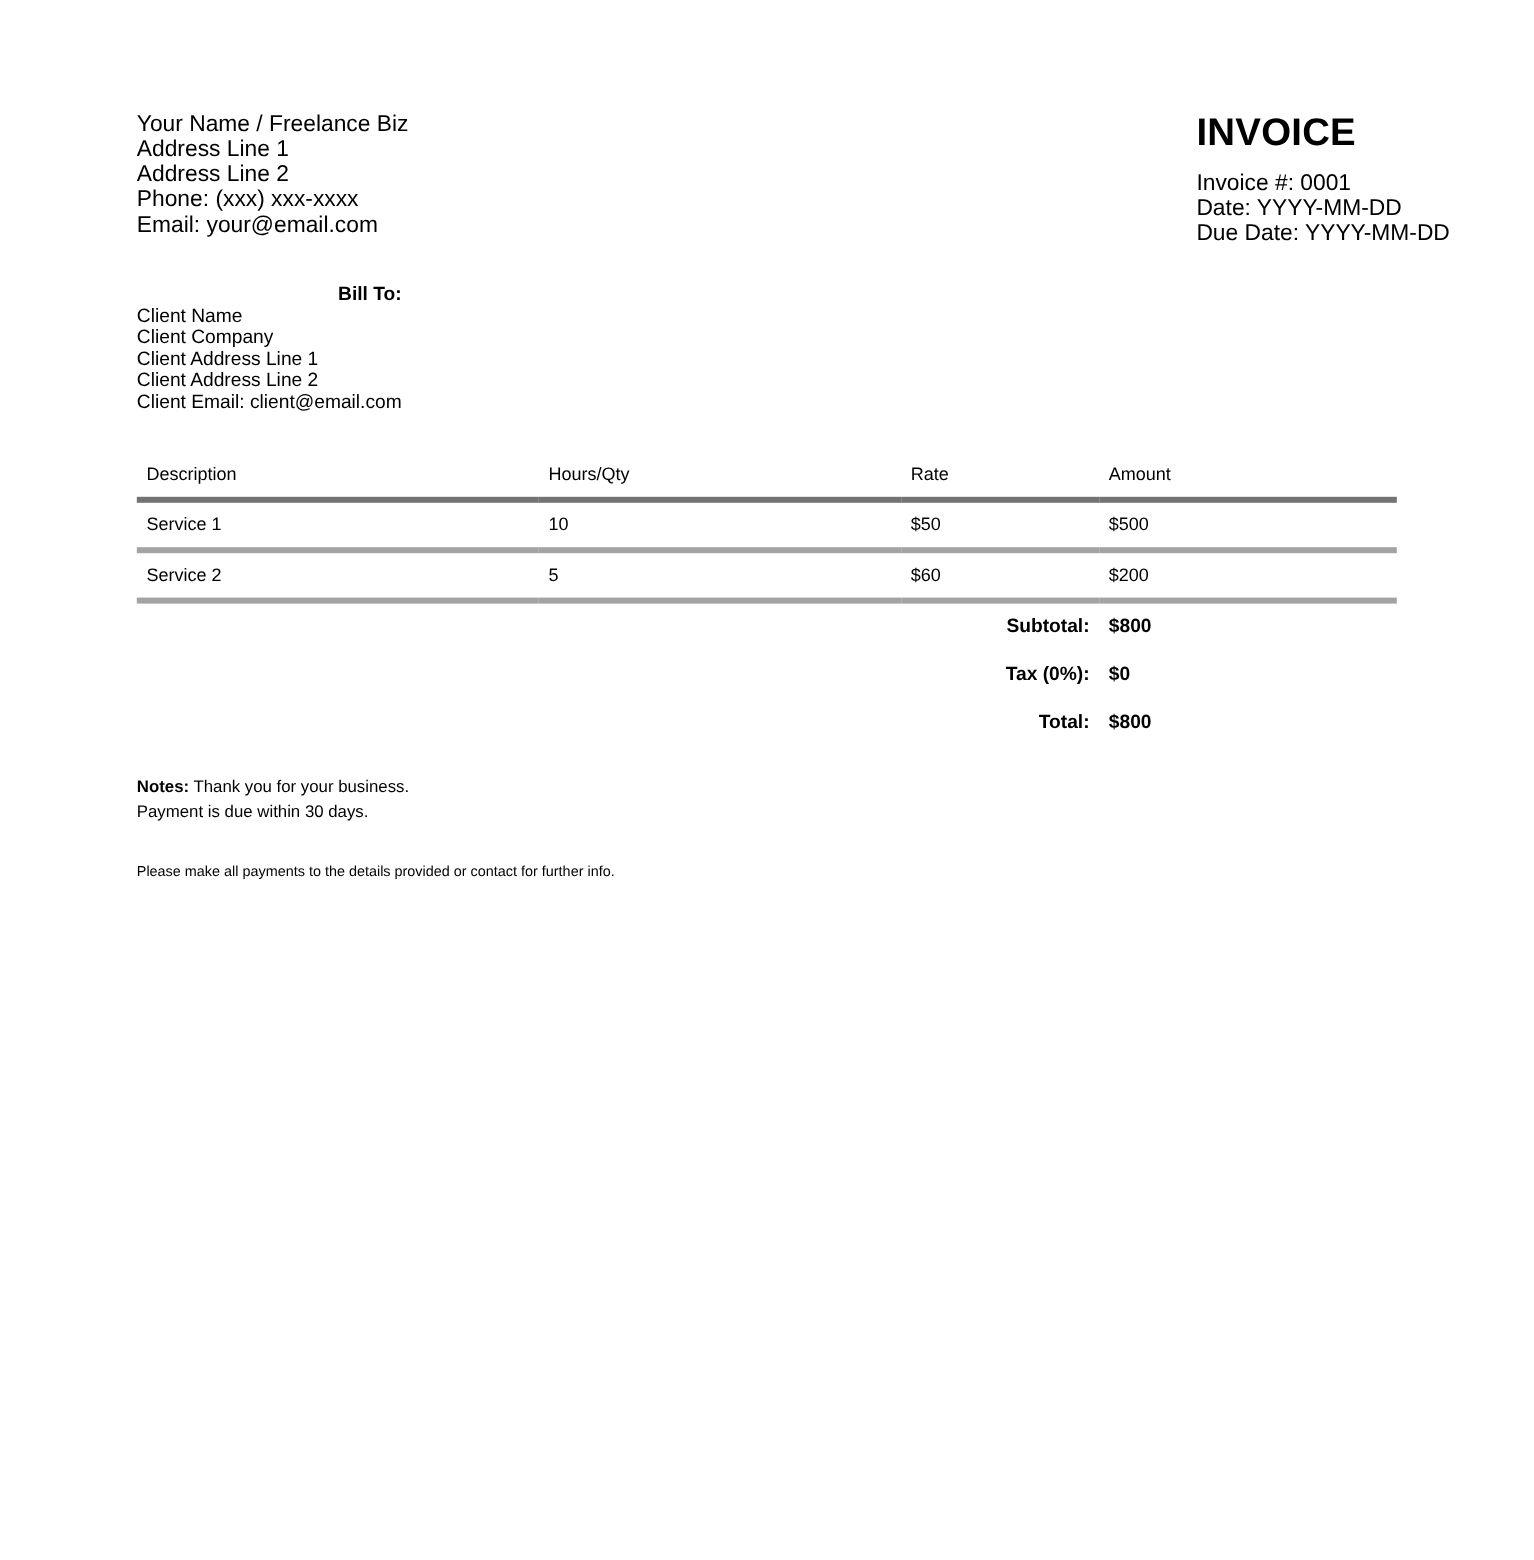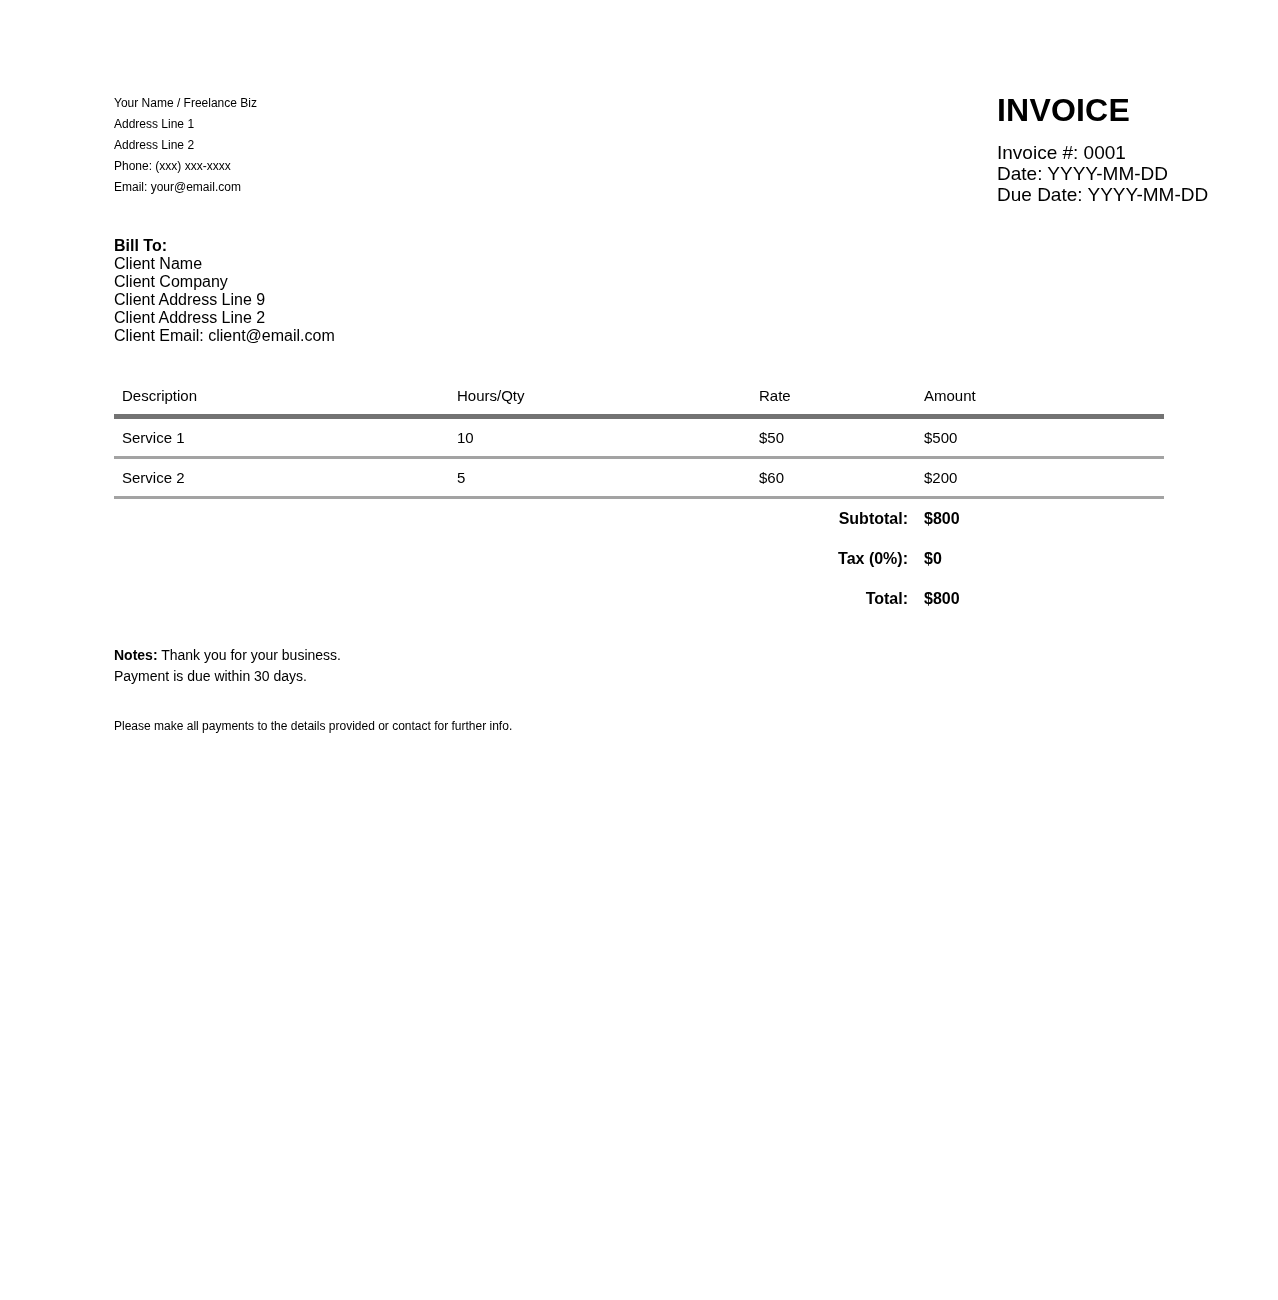--- a/index.html
+++ b/index.html
@@ -21,21 +21,21 @@
       width: 1050px;
     }
     .header {
       position: relative;
       height: 120px;
     }
     .sender {
       position: absolute;
       left: 0;
       top: 0;
-      font-size: 12px;
+      font-size: 19px;
       line-height: 21px;
     }
     .sender div { white-space: nowrap; }
     .invoice-box {
       position: absolute;
       left: 883px;
       top: 0;
     }
     .invoice-title {
       font-size: 32px;
@@ -49,42 +49,42 @@
       line-height: 21px;
       white-space: nowrap;
     }
     .bill-to {
       position: absolute;
       left: 114px;
       top: 237px;
       font-size: 16px;
       line-height: 18px;
     }
-    .bill-to .label { font-weight: bold; }
+    .bill-to .label { font-weight: bold; text-align: right; }
     .items {
       position: absolute;
       left: 114px;
       top: 377px;
       width: 1050px;
       border-collapse: collapse;
       font-size: 15px;
     }
     .items th, .items td {
       padding: 0 8px;
       height: 37px;
       text-align: left;
       vertical-align: middle;
     }
     .items thead th {
       font-weight: normal;
       border-bottom: 5px solid #737373;
       margin-left: 20px;
     }
     .items tbody.lines td {
-      border-bottom: 3px solid #a3a3a3;
+      border-bottom: 5px solid #a3a3a3;
     }
     .items tbody.totals td {
       height: 40px;
       font-weight: bold;
       font-size: 16px;
       border: none;
     }
     .items tbody.totals td.tlabel {
       text-align: right;
     }
@@ -127,21 +127,21 @@
       <div class="invoice-meta">Date: YYYY-MM-DD</div>
       <div class="invoice-meta">Due Date: YYYY-MM-DD</div>
     </div>
   </div>
 </div>
 
 <div class="bill-to">
   <div class="label">Bill To:</div>
   <div>Client Name</div>
   <div>Client Company</div>
-  <div>Client Address Line 9</div>
+  <div>Client Address Line 1</div>
   <div>Client Address Line 2</div>
   <div>Client Email: client@email.com</div>
 </div>
 
 <table class="items">
   <thead>
     <tr>
       <th class="col-desc">Description</th>
       <th class="col-qty">Hours/Qty</th>
       <th class="col-rate">Rate</th>

